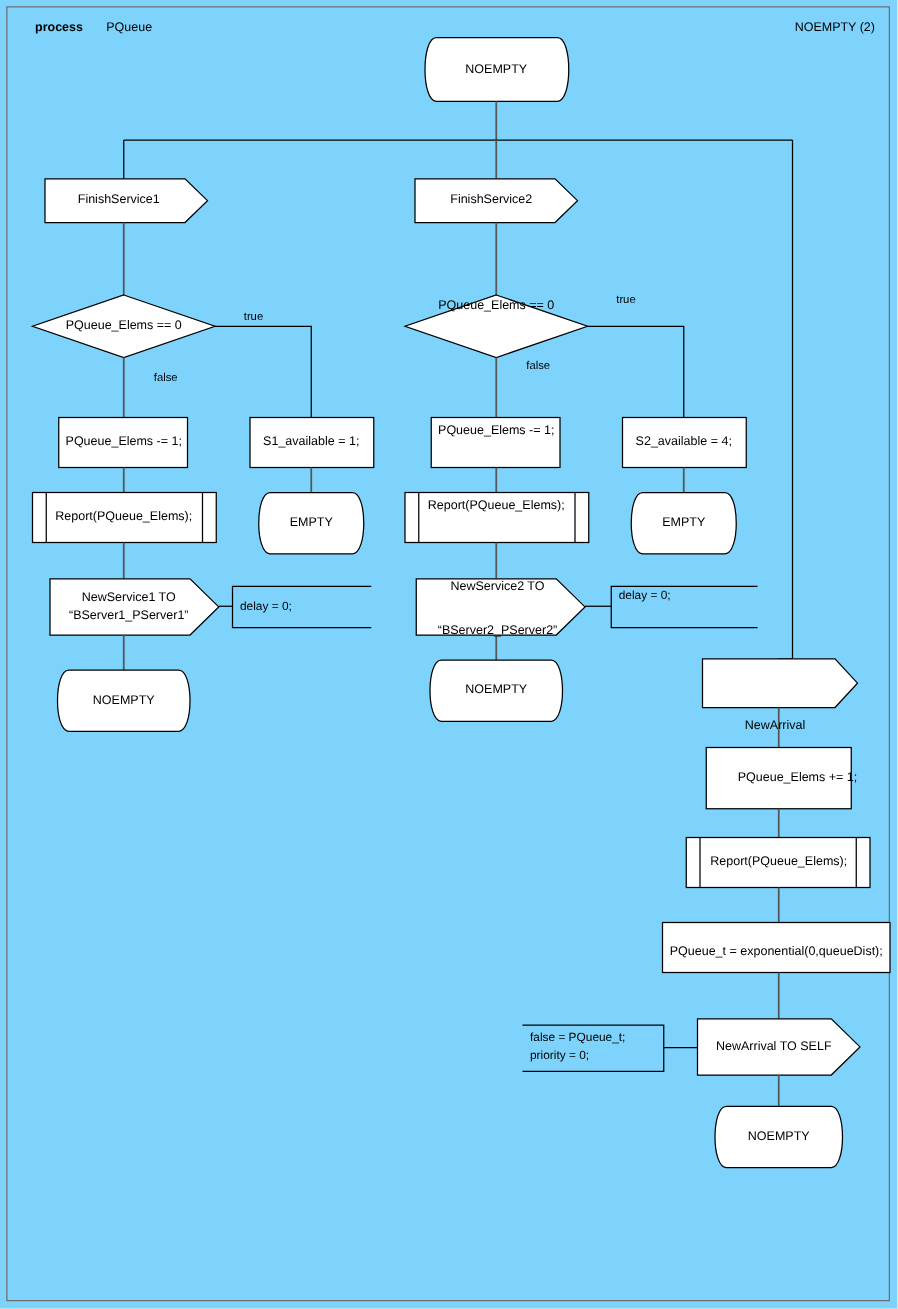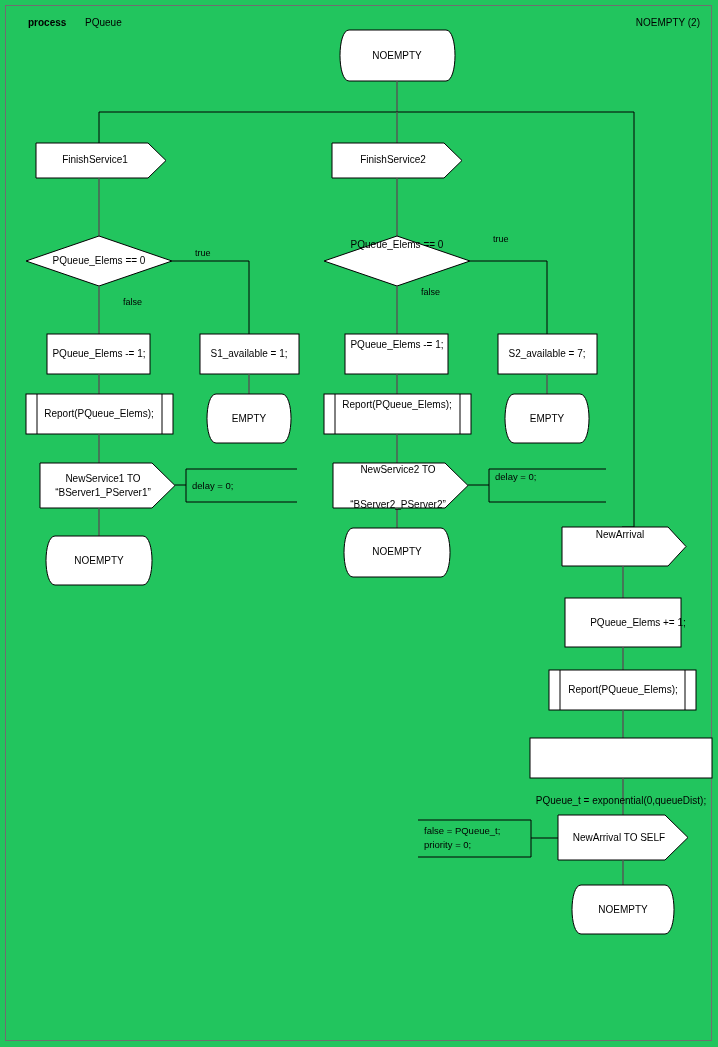--- a/index.html
+++ b/index.html
@@ -4,21 +4,21 @@
 <style>
   html, body {
     margin: 0;
     padding: 0;
     background: #ffffff;
   }
   #page {
     position: relative;
     width: 718px;
     height: 1047px;
-    background: #22c55e;
+    background: #7dd3fc;
     font-family: "Liberation Sans", sans-serif;
     overflow: hidden;
   }
   #page-frame {
     position: absolute;
     left: 5px;
     top: 5px;
     width: 707px;
     height: 1036px;
     border: 1px solid #6f6f6f;
@@ -246,25 +246,25 @@
   <div class="lbl center" style="left:393px; top:160px;">FinishService2</div>
   <div class="lbl center" style="left:397px; top:245px;">PQueue_Elems == 0</div>
   <div class="edge-lbl" style="left:475px; top:234px;">true</div>
   <div class="edge-lbl" style="left:403px; top:287px;">false</div>
   <div class="lbl center" style="left:397px; top:345px;">PQueue_Elems -= 1;</div>
   <div class="lbl center" style="left:397px; top:405px;">Report(PQueue_Elems);</div>
   <div class="lbl center" style="left:398px; top:470px;">NewService2 TO</div>
   <div class="lbl center" style="left:398px; top:505px;">“BServer2_PServer2”</div>
   <div class="cmt-text" style="left:495px; top:470px;">delay = 0;</div>
   <div class="lbl center" style="left:397px; top:552px;">NOEMPTY</div>
-  <div class="lbl center" style="left:547px; top:354px;">S2_available = 7;</div>
+  <div class="lbl center" style="left:547px; top:354px;">S2_available = 4;</div>
   <div class="lbl center" style="left:547px; top:419px;">EMPTY</div>
 
-  <div class="lbl center" style="left:620px; top:535px;">NewArrival</div>
+  <div class="lbl center" style="left:620px; top:581px;">NewArrival</div>
   <div class="lbl center" style="left:638px; top:623px;">PQueue_Elems += 1;</div>
   <div class="lbl center" style="left:623px; top:690px;">Report(PQueue_Elems);</div>
-  <div class="lbl center" style="left:621px; top:762px;margin-top:39px;">PQueue_t = exponential(0,queueDist);</div>
+  <div class="lbl center" style="left:621px; top:762px;">PQueue_t = exponential(0,queueDist);</div>
   <div class="lbl center" style="left:619px; top:838px;">NewArrival TO SELF</div>
   <div class="cmt-text" style="left:424px; top:824px;">false = PQueue_t;</div>
   <div class="cmt-text" style="left:424px; top:838px;">priority = 0;</div>
   <div class="lbl center" style="left:623px; top:910px;">NOEMPTY</div>
 
 </div>
 
 </body></html>

